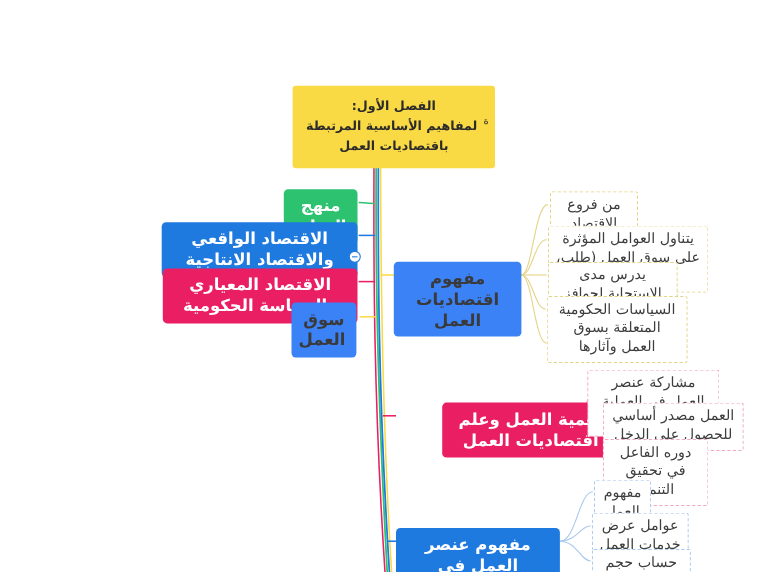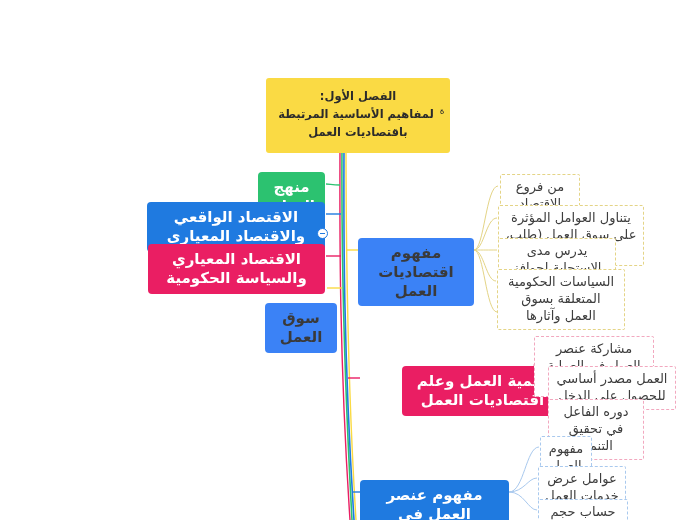--- a/index.html
+++ b/index.html
@@ -71,21 +71,21 @@
     line-height: 1.25;
   }
   .chip-green  { background: #2cc270; }
   .chip-blue   { background: #1f7ae0; }
   .chip-pink   { background: #ea1e63; }
   .chip-yellow { background: #3b82f6; color: #3a3a3a; }
 
   .n-manhaj   { left: 258px; top: 172px; width: 67px; }
   .n-waqi     { left: 147px; top: 202px; width: 178px; }
   .n-miyari   { left: 148px; top: 244px; width: 177px; text-align: center; }
-  .n-souq     { left: 265px; top: 275px; width: 72px; margin-top: 28px; }
+  .n-souq     { left: 265px; top: 275px; width: 59px; }
 
   .n-mafhoom  { left: 358px; top: 238px; width: 116px; }
   .n-ahamiya  { left: 360px; top: 366px; width: 161px; margin-left: 42px; }
   .n-onsor    { left: 360px; top: 480px; width: 149px; }
 
   
   .leaf {
     border: 1px dashed #cfc48a;
     background: #ffffff;
     color: #3d3d3d;
@@ -171,21 +171,21 @@
     <path d="M509,492 C524,492 528,510 537,510" stroke="#a9c9ee" stroke-width="1" fill="none"></path>
   </svg>
 
   <div class="node root">الفصل الأول:
 المفاهيم الأساسية المرتبطة
 باقتصاديات العمل</div>
   <div class="root-tail">ة</div>
 
   <div class="node chip chip-green n-manhaj">منهج الدراسة</div>
 
-  <div class="node chip chip-blue n-waqi">الاقتصاد الواقعي والاقتصاد المعياري</div>
+  <div class="node chip chip-blue n-waqi">الاقتصاد الواقعي والاقتصاد الانتاجية</div>
 
   <div class="collapse-dot"></div>
 
   <div class="node chip chip-pink n-miyari">الاقتصاد المعياري والسياسة الحكومية</div>
 
   <div class="node chip chip-yellow n-souq">سوق العمل</div>
 
   <div class="node chip chip-yellow n-mafhoom">مفهوم اقتصاديات العمل</div>
 
   <div class="node leaf leaf-yellow l1">من فروع الاقتصاد التطبيقي</div>

